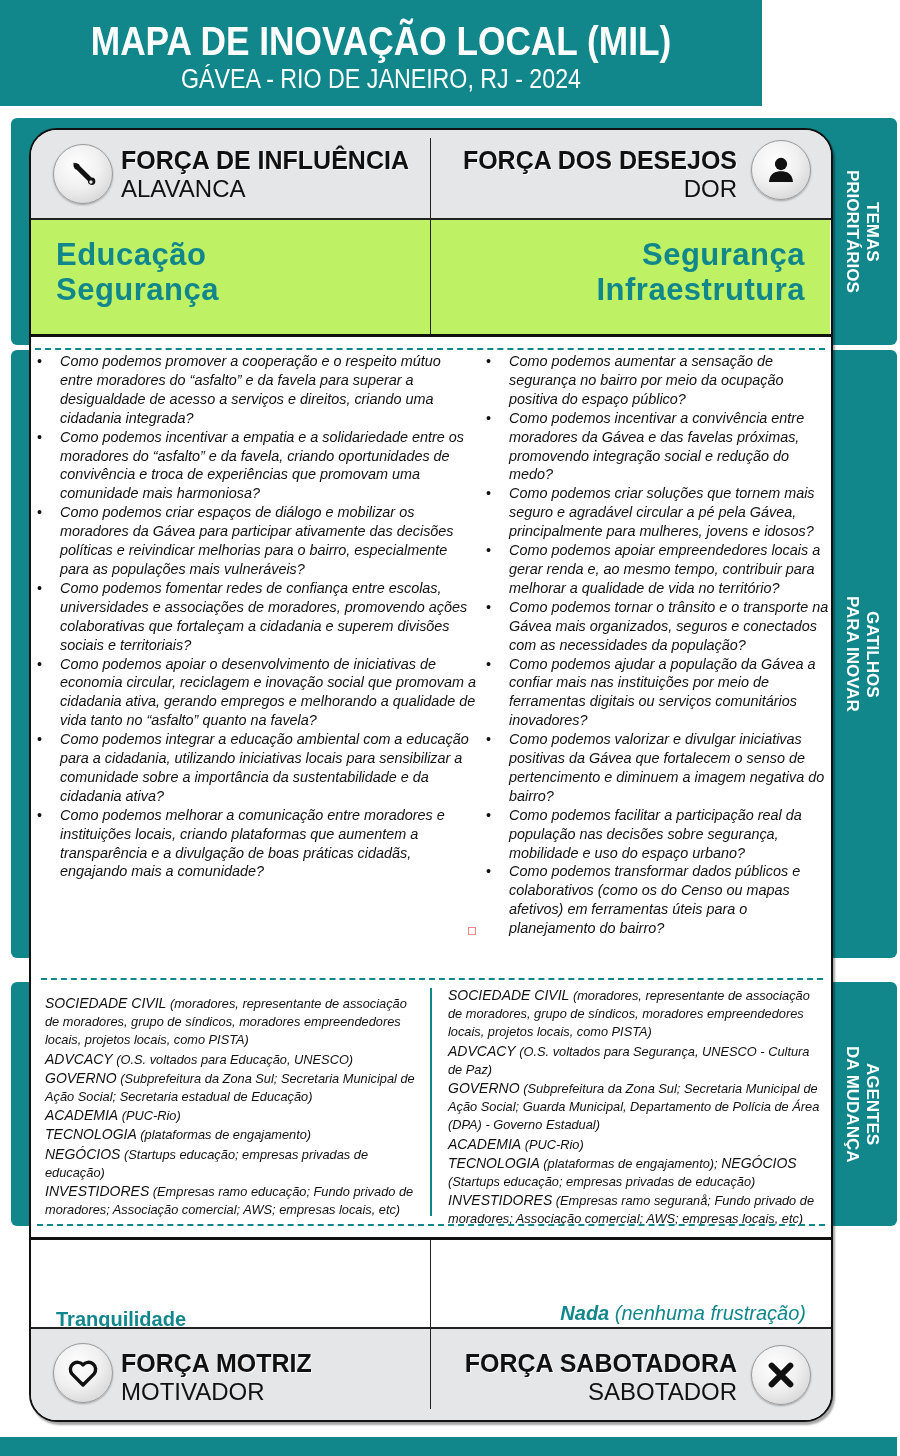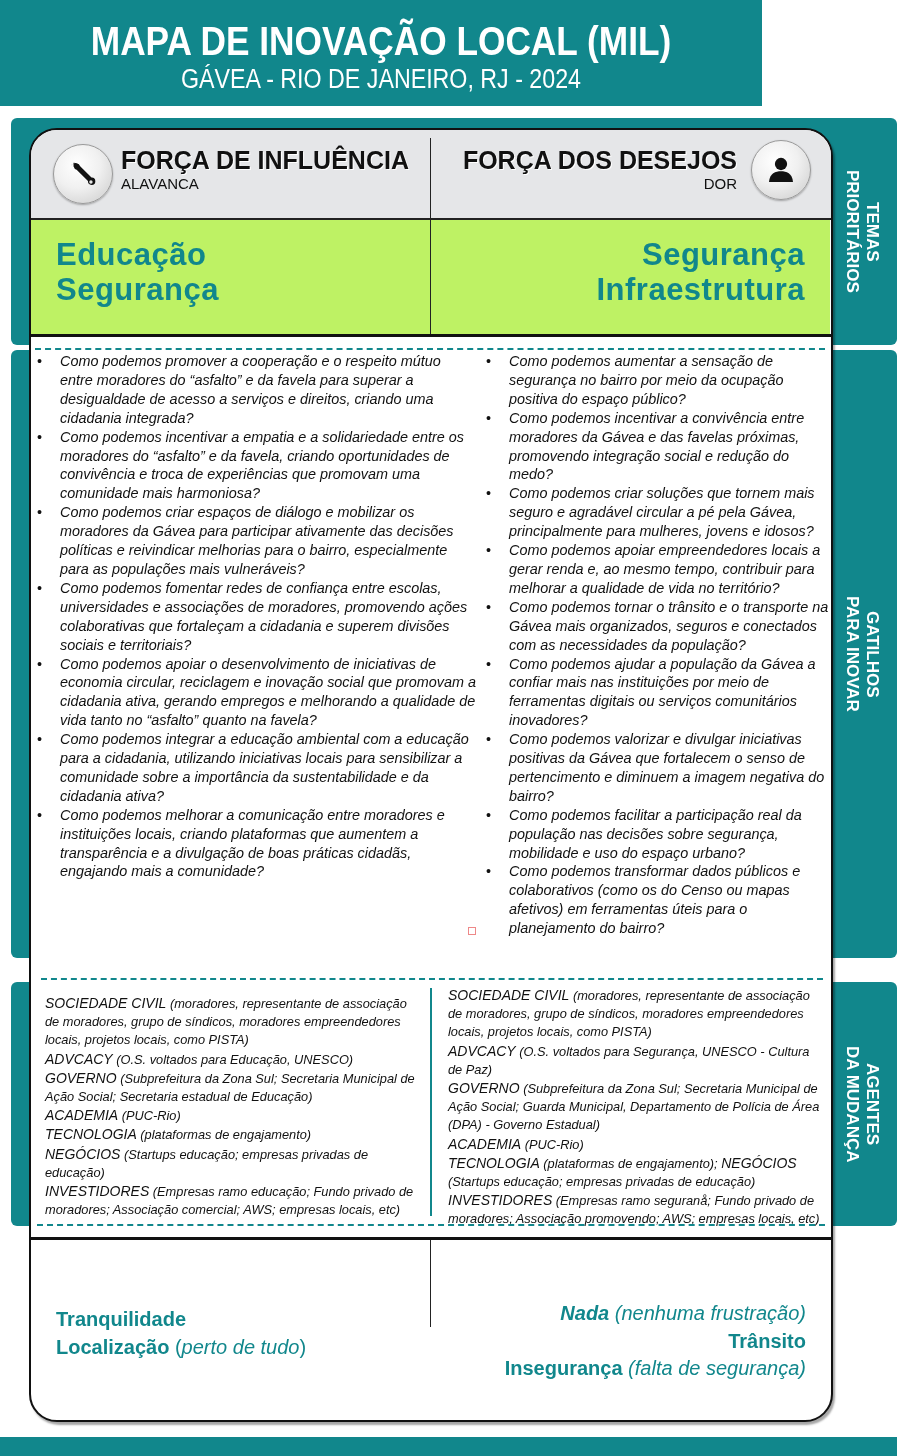--- a/index.html
+++ b/index.html
@@ -22,21 +22,21 @@
   #side3 { top:982px; height:244px; }
 
   #card { position:absolute; left:29px; top:128px; width:800px; height:1290px; background:#ffffff;
           border:2px solid #111; border-radius:28px; overflow:hidden; box-shadow:2px 3px 2px rgba(0,0,0,0.35); }
   .hdr { position:absolute; left:0; width:800px; background:#e5e6e8; }
   #hdr-top { top:0; height:88px; border-bottom:2px solid #222; }
   #hdr-bot { top:1197px; height:93px; border-top:2px solid #222; }
   .vdiv { position:absolute; left:399px; width:1px; background:#222; }
   .force { position:absolute; }
   .force .ft { font-weight:bold; font-size:25px; color:#111; transform-origin:left; white-space:nowrap; text-shadow:1px 1px 0 #fff; }
-  .force .fs { font-size:15px; color:#111; white-space:nowrap; }
+  .force .fs { font-size:24px; color:#111; white-space:nowrap; }
   .force.right { text-align:right; }
   .iconbtn { position:absolute; width:58px; height:58px; border-radius:50%; border:1px solid #9a9a9a;
              background:radial-gradient(circle at 40% 35%, #ffffff 0%, #f0f0f0 45%, #c9c9c9 100%);
              display:flex; align-items:center; justify-content:center; box-shadow:0 1px 2px rgba(0,0,0,0.3); }
 
   .themes { position:absolute; top:90px; height:114px; width:399px; background:#bef264; }
   .themes .th { font-weight:bold; font-size:31px; color:#11878c; line-height:35px; letter-spacing:0.5px; }
   #themes-left { left:0; padding:17px 0 0 25px; box-sizing:border-box; }
   #themes-right { left:400px; padding:17px 25px 0 0; box-sizing:border-box; text-align:right; }
   #themes-sep { position:absolute; left:0; top:204px; width:800px; height:3px; background:#111; }
@@ -163,30 +163,51 @@
     <div class="ag"><span class="k">NEGÓCIOS</span> <span>(Startups educação; empresas privadas de educação)</span></div>
     <div class="ag"><span class="k">INVESTIDORES</span> <span>(Empresas ramo educação; Fundo privado de moradores; Associação comercial; AWS; empresas locais, etc)</span></div>
   </div>
   <div id="ag-vline"></div>
   <div class="agents" id="ag-right">
     <div class="ag"><span class="k">SOCIEDADE CIVIL</span> <span>(moradores, representante de associação de moradores, grupo de síndicos, moradores empreendedores locais, projetos locais, como PISTA)</span></div>
     <div class="ag"><span class="k">ADVCACY</span> <span>(O.S. voltados para Segurança, UNESCO - Cultura de Paz)</span></div>
     <div class="ag"><span class="k">GOVERNO</span> <span>(Subprefeitura da Zona Sul; Secretaria Municipal de Ação Social; Guarda Municipal, Departamento de Polícia de Área (DPA) - Governo Estadual)</span></div>
     <div class="ag"><span class="k">ACADEMIA</span> <span>(PUC-Rio)</span></div>
     <div class="ag"><span class="k">TECNOLOGIA</span> <span>(plataformas de engajamento); </span><span class="k">NEGÓCIOS</span> <span>(Startups educação; empresas privadas de educação)</span></div>
-    <div class="ag"><span class="k">INVESTIDORES</span> <span>(Empresas ramo seguranå; Fundo privado de moradores; Associação promovendo; AWS; empresas locais, etc)</span></div>
+    <div class="ag"><span class="k">INVESTIDORES</span> <span>(Empresas ramo seguranå; Fundo privado de moradores; Associação comercial; AWS; empresas locais, etc)</span></div>
   </div>
 
   <div class="dashed" style="left:6px;top:1094px;width:788px;"></div>
   <div id="motiv-sep"></div>
 
   <div class="motiv" id="motiv-left">
     <div class="mline"><b>Tranquilidade</b></div>
     <div class="mline"><b>Localização</b> (<i>perto de tudo</i>)</div>
   </div>
   <div class="vdiv" style="top:1110px;height:87px;"></div>
   <div class="motiv" id="motiv-right">
     <div class="mline" style="font-style:italic;"><b>Nada</b> <span>(nenhuma frustração)</span></div>
     <div class="mline"><b>Trânsito</b></div>
     <div class="mline"><b>Insegurança</b> <i>(falta de segurança)</i></div>
   </div>
 
+  <div class="hdr" id="hdr-bot">
+    <div class="iconbtn" style="left:22px;top:14px;">
+      <svg width="34" height="34" viewBox="0 0 24 24">
+          <path d="M12 20.5 L4.2 12.6 A4.6 4.6 0 0 1 12 6.3 A4.6 4.6 0 0 1 19.8 12.6 Z" fill="none" stroke="#111" stroke-width="2.4" stroke-linejoin="round"></path>
+        </svg>
+    </div>
+    <div class="force" style="left:90px;top:20px;">
+      <div class="ft">FORÇA MOTRIZ</div>
+      <div class="fs">MOTIVADOR</div>
+    </div>
+    <div class="vdiv" style="top:0;height:80px;"></div>
+    <div class="force right" style="right:94px;top:20px;">
+      <div class="ft">FORÇA SABOTADORA</div>
+      <div class="fs">SABOTADOR</div>
+    </div>
+    <div class="iconbtn" style="right:20px;top:16px;">
+      <svg width="32" height="32" viewBox="0 0 24 24">
+          <path d="M5 5 L19 19 M19 5 L5 19" stroke="#111" stroke-width="4.5" stroke-linecap="round"></path>
+        </svg>
+    </div>
+  </div>
 </div>
 
 </body></html>

